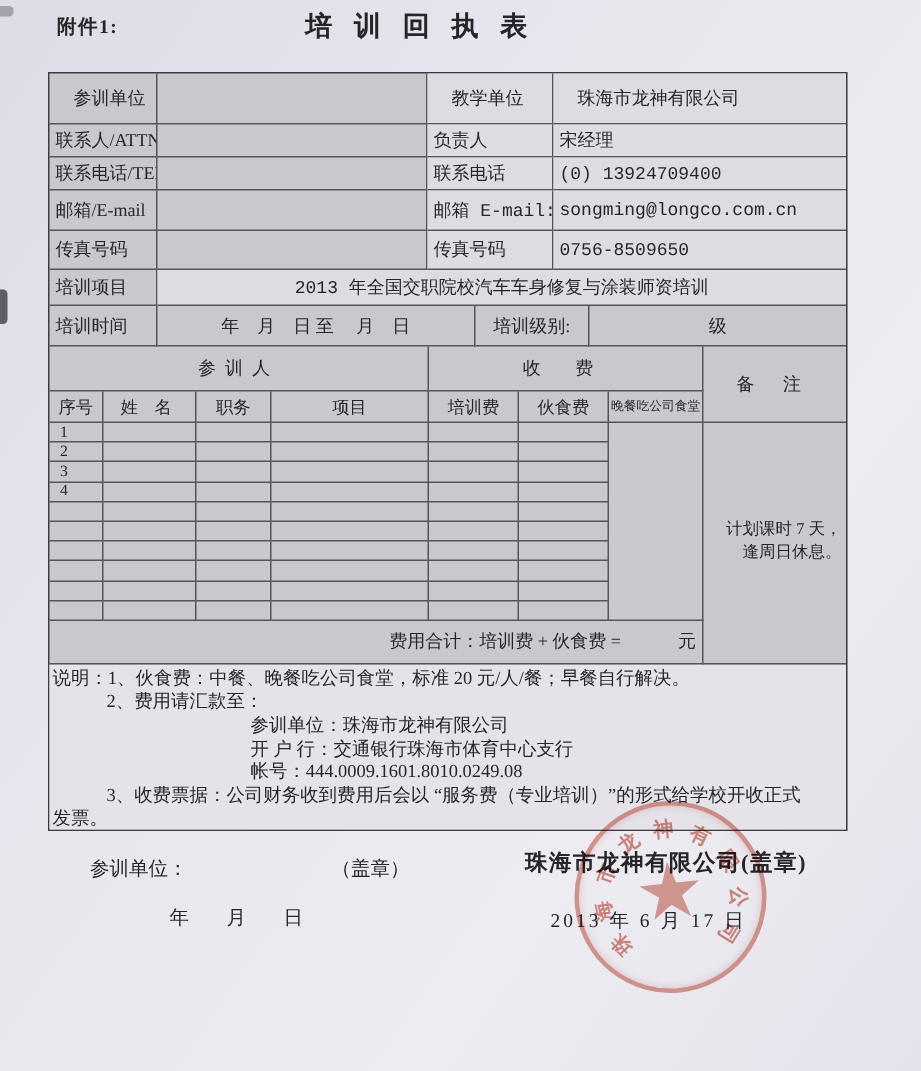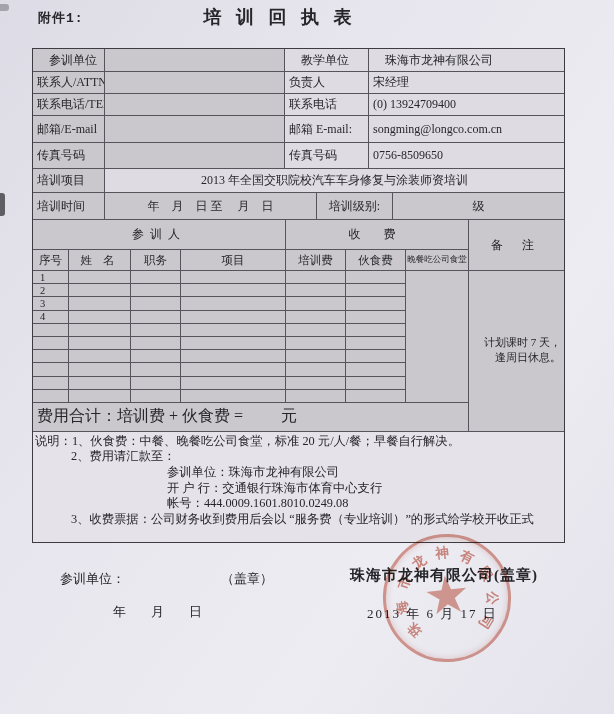--- a/index.html
+++ b/index.html
@@ -12,53 +12,53 @@
     --stamp:#c4513d;
   }
   html,body{margin:0;padding:0;}
   body{
     width:614px;height:714px;overflow:hidden;
     font-family:"Liberation Serif","DejaVu Serif",serif;
     color:var(--ink);
     background:linear-gradient(125deg,#dddce6 0%,#e7e6ee 35%,#edecf2 70%,#e4e3ec 100%);
   }
   .page{position:relative;width:614px;height:714px;}
-  .attachment{position:absolute;left:38px;top:9px;font-size:13px;font-weight:bold;letter-spacing:1px;font-family:Liberation Mono, monospace;}
+  .attachment{position:absolute;left:38px;top:9px;font-size:13px;font-weight:bold;letter-spacing:1px;}
   .doc-title{position:absolute;left:160px;top:5px;width:240px;text-align:center;
     font-size:18px;font-weight:bold;letter-spacing:5px;}
 
   .main-table{position:absolute;left:32px;top:48px;width:531px;border:1px solid var(--line-dark);background:var(--gray);}
   .cell{box-sizing:border-box;border-right:1px solid var(--line);border-bottom:1px solid var(--line);
     display:flex;align-items:center;font-size:12px;padding:0 4px;overflow:hidden;white-space:nowrap;}
   .nbr{border-right:none;}
   .ctr{justify-content:center;}
-  .lightbg{background:var(--light);}
+  .lightbg{background:var(--light);font-family:Liberation Mono, monospace;}
 
   .info-grid{display:grid;grid-template-columns:72px 180px 84px 195px;grid-auto-rows:auto;}
-  .ir1{height:23px;padding-left:16px;} .ir2{height:22px;} .ir3{height:22px;} .ir4{height:27px;} .ir5{height:26px;}
+  .ir1{height:34px;padding-left:16px;} .ir2{height:22px;} .ir3{height:22px;} .ir4{height:27px;} .ir5{height:26px;}
   .proj-grid{display:grid;grid-template-columns:72px 459px;}
   .pr{height:24px;}
   .time-grid{display:grid;grid-template-columns:72px 212px 76px 171px;}
   .tr1{height:27px;}
 
   .pgrid{display:grid;grid-template-columns:36px 62px 50px 105px 60px 60px 63px 95px;
     grid-template-rows:30px 21px repeat(10,13.2px) 29px;}
   .gp{grid-column:1/5;grid-row:1;justify-content:center;letter-spacing:6px;}
   .gf{grid-column:5/8;grid-row:1;justify-content:center;letter-spacing:10px;}
   .gr{grid-column:8;grid-row:1/3;justify-content:center;letter-spacing:8px;border-right:none;}
   .ch{grid-row:2;justify-content:center;font-size:11.5px;padding:0 1px;}
   .ch1{grid-column:1;} .ch2{grid-column:2;letter-spacing:4px;} .ch3{grid-column:3;}
   .ch4{grid-column:4;} .ch5{grid-column:5;} .ch6{grid-column:6;}
   .ch7{grid-column:7;font-size:8.5px;}
   .dc{font-size:10.5px;padding:0 0 0 7px;}
   .hotel-merged{grid-column:7;grid-row:3/13;border-bottom:1px solid var(--line);}
   .remark-content{grid-column:8;grid-row:3/14;border-right:none;align-items:flex-start;
     white-space:normal;font-size:11px;line-height:15px;padding:64px 3px 0 6px;text-align:right;
     justify-content:flex-end;}
-  .total-row{grid-column:1/8;grid-row:13;font-size:16px;padding-left:4px;}
+  .total-row{grid-column:1/8;grid-row:13;font-size:12px;padding-left:4px;justify-content:flex-end;}
   .total-unit{margin-left:38px;}
 
   .notes-box{box-sizing:border-box;height:110px;background:var(--notes);font-size:12.3px;
     line-height:15.6px;padding:2px 4px 0 2px;}
   .nline{white-space:nowrap;}
   .ind1{padding-left:36px;}
   .ind2{padding-left:132px;}
 
   .footer-unit{position:absolute;left:60px;top:570px;font-size:13px;}
   .footer-seal-left{position:absolute;left:221px;top:570px;font-size:13px;}
@@ -210,20 +210,21 @@
       </div>
     </div>
 
     <div class="notes-box">
       <div class="nline">说明：1、伙食费：中餐、晚餐吃公司食堂，标准 20 元/人/餐；早餐自行解决。</div>
       <div class="nline ind1">2、费用请汇款至：</div>
       <div class="nline ind2">参训单位：珠海市龙神有限公司</div>
       <div class="nline ind2">开 户 行：交通银行珠海市体育中心支行</div>
       <div class="nline ind2">帐号：444.0009.1601.8010.0249.08</div>
       <div class="nline ind1">3、收费票据：公司财务收到费用后会以 “服务费（专业培训）”的形式给学校开收正式</div>
+      <div class="nline">发票。</div>
     </div>
   </div>
 
   <div class="footer-unit">参训单位：</div>
   <div class="footer-seal-left">（盖章）</div>
   <div class="footer-company">珠海市龙神有限公司(盖章)</div>
   <div class="footer-date-left">年　月　日</div>
   <div class="footer-date-right">2013 年  6 月  17 日</div>
 
   <div class="stamp">

